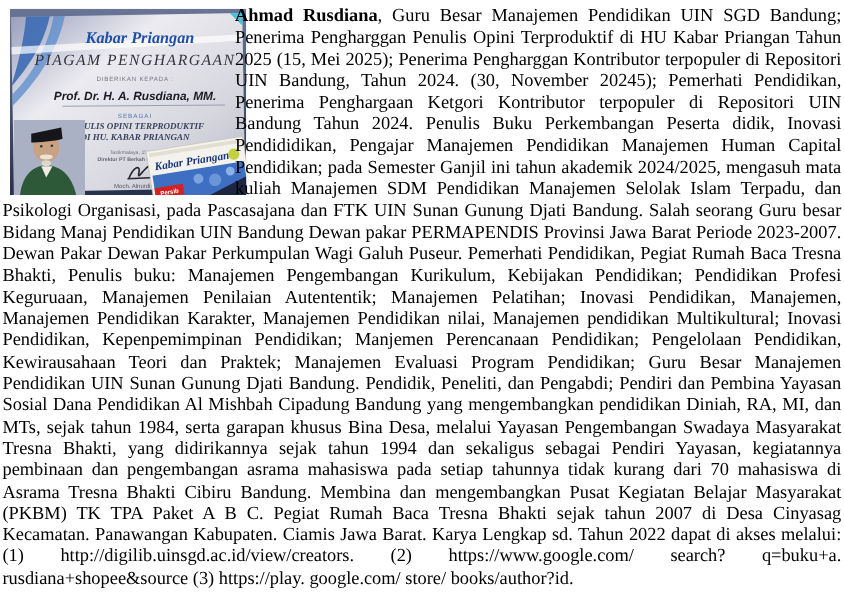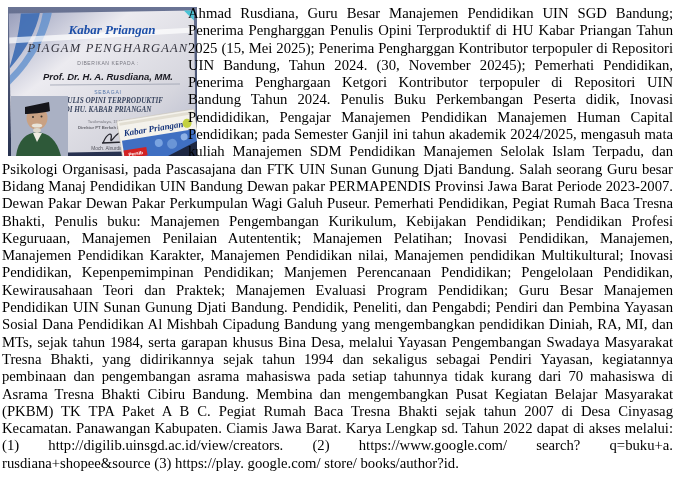--- a/index.html
+++ b/index.html
@@ -12,21 +12,21 @@
     background: #ffffff;
     overflow: hidden;
     font-family: "Liberation Serif", serif;
   }
   .bio-text {
     font-size: 14.7px;
     line-height: 17.3px;
     color: #000000;
     text-align: justify;
   }
-  .bio-text b { font-weight: normal; }
+  .bio-text b { font-weight: bold; }
   .photo-wrap {
     float: left;
     width: 170px;
     height: 149px;
     margin: 2px 10px 3px 6px;
   }
   .photo-wrap svg { display: block; }
 </style>
 </head>
 <body>

